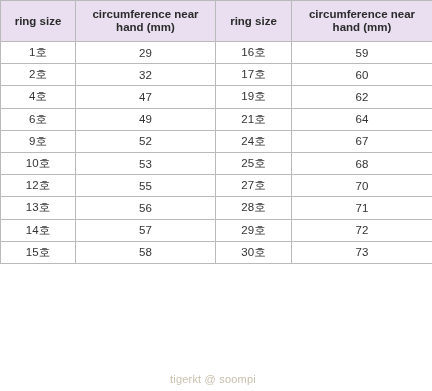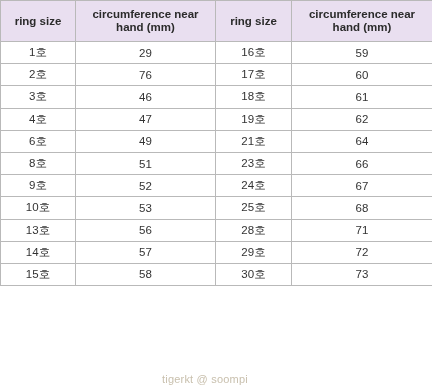--- a/index.html
+++ b/index.html
@@ -41,21 +41,21 @@
     height: 21.2px;
     padding: 0;
   }
   #ring-table col.c1 { width: 75px; }
   #ring-table col.c2 { width: 140px; }
   #ring-table col.c3 { width: 76px; }
   #ring-table col.c4 { width: 141px; }
 
   .watermark {
     position: absolute;
-    left: 162px;
+    left: 170px;
     top: 373px;
     font-size: 11px;
     color: #c9c0ae;
     letter-spacing: 0.2px;
     font-family: "Liberation Sans", sans-serif;
     pointer-events: none;
     white-space: nowrap;
   }
 </style>
 </head>
@@ -78,59 +78,53 @@
   </thead>
   <tbody>
     <tr>
       <td>1호</td>
       <td>29</td>
       <td>16호</td>
       <td>59</td>
     </tr>
     <tr>
       <td>2호</td>
-      <td>76</td>
+      <td>32</td>
       <td>17호</td>
       <td>60</td>
-    </tr>
-    <tr>
-      <td>3호</td>
-      <td>46</td>
-      <td>18호</td>
-      <td>61</td>
     </tr>
     <tr>
       <td>4호</td>
       <td>47</td>
       <td>19호</td>
       <td>62</td>
     </tr>
     <tr>
       <td>6호</td>
       <td>49</td>
       <td>21호</td>
       <td>64</td>
     </tr>
     <tr>
-      <td>8호</td>
-      <td>51</td>
-      <td>23호</td>
-      <td>66</td>
-    </tr>
-    <tr>
       <td>9호</td>
       <td>52</td>
       <td>24호</td>
       <td>67</td>
     </tr>
     <tr>
       <td>10호</td>
       <td>53</td>
       <td>25호</td>
       <td>68</td>
+    </tr>
+    <tr>
+      <td>12호</td>
+      <td>55</td>
+      <td>27호</td>
+      <td>70</td>
     </tr>
     <tr>
       <td>13호</td>
       <td>56</td>
       <td>28호</td>
       <td>71</td>
     </tr>
     <tr>
       <td>14호</td>
       <td>57</td>

